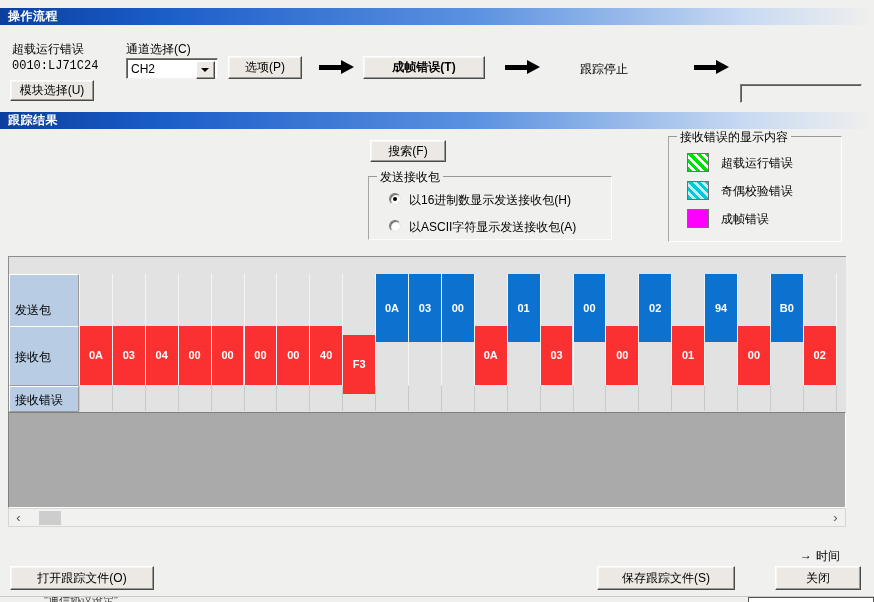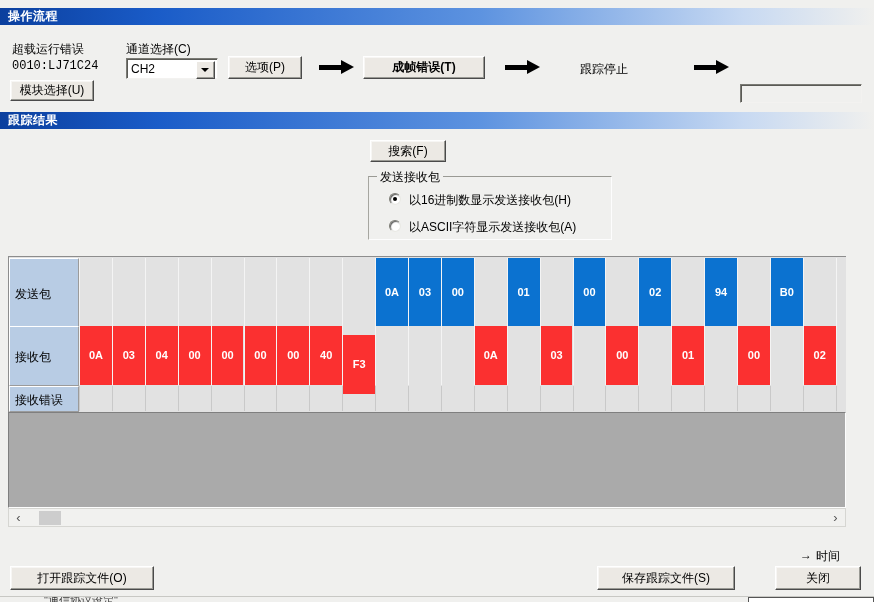--- a/index.html
+++ b/index.html
@@ -199,24 +199,33 @@
   </div>
 
   <div class="group" style="left:368px;top:176px;width:244px;height:64px;">
     <div class="gtitle">发送接收包</div>
     <div class="radio on" style="left:20px;top:16px;"></div>
     <div class="lbl" style="left:40px;top:15px;">以16进制数显示发送接收包(H)</div>
     <div class="radio" style="left:20px;top:43px;"></div>
     <div class="lbl" style="left:40px;top:42px;">以ASCII字符显示发送接收包(A)</div>
   </div>
 
+  <div class="group" style="left:668px;top:136px;width:174px;height:106px;">
+    <div class="gtitle">接收错误的显示内容</div>
+    <div class="sw green" style="left:18px;top:16px;"></div>
+    <div class="lbl" style="left:52px;top:18px;">超载运行错误</div>
+    <div class="sw cyan" style="left:18px;top:44px;"></div>
+    <div class="lbl" style="left:52px;top:46px;">奇偶校验错误</div>
+    <div class="sw mag" style="left:18px;top:72px;"></div>
+    <div class="lbl" style="left:52px;top:74px;">成帧错误</div>
+  </div>
 
   <div class="grid">
 
-    <div class="gridrow" style="top:1px;height:69px;">
+    <div class="gridrow" style="top:17px;height:69px;">
       <div class="rowhead" style="top:0;height:69px;">
         <span style="top:27px;">发送包</span>
       </div>
       <div class="cellwrap" id="cells-send">
           <div class="vline" style="left: 0px; height: 68px;"></div>
           <div class="vline" style="left: 32.9px; height: 68px;"></div>
           <div class="vline" style="left: 65.8px; height: 68px;"></div>
           <div class="vline" style="left: 98.7px; height: 68px;"></div>
           <div class="vline" style="left: 131.6px; height: 68px;"></div>
           <div class="vline" style="left: 164.5px; height: 68px;"></div>

